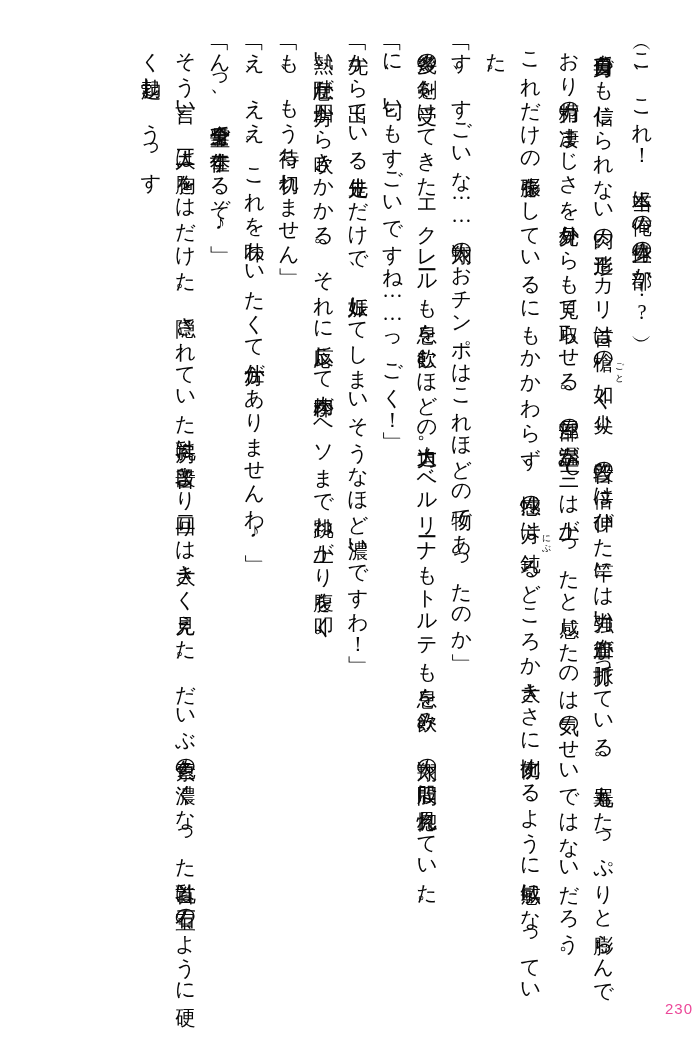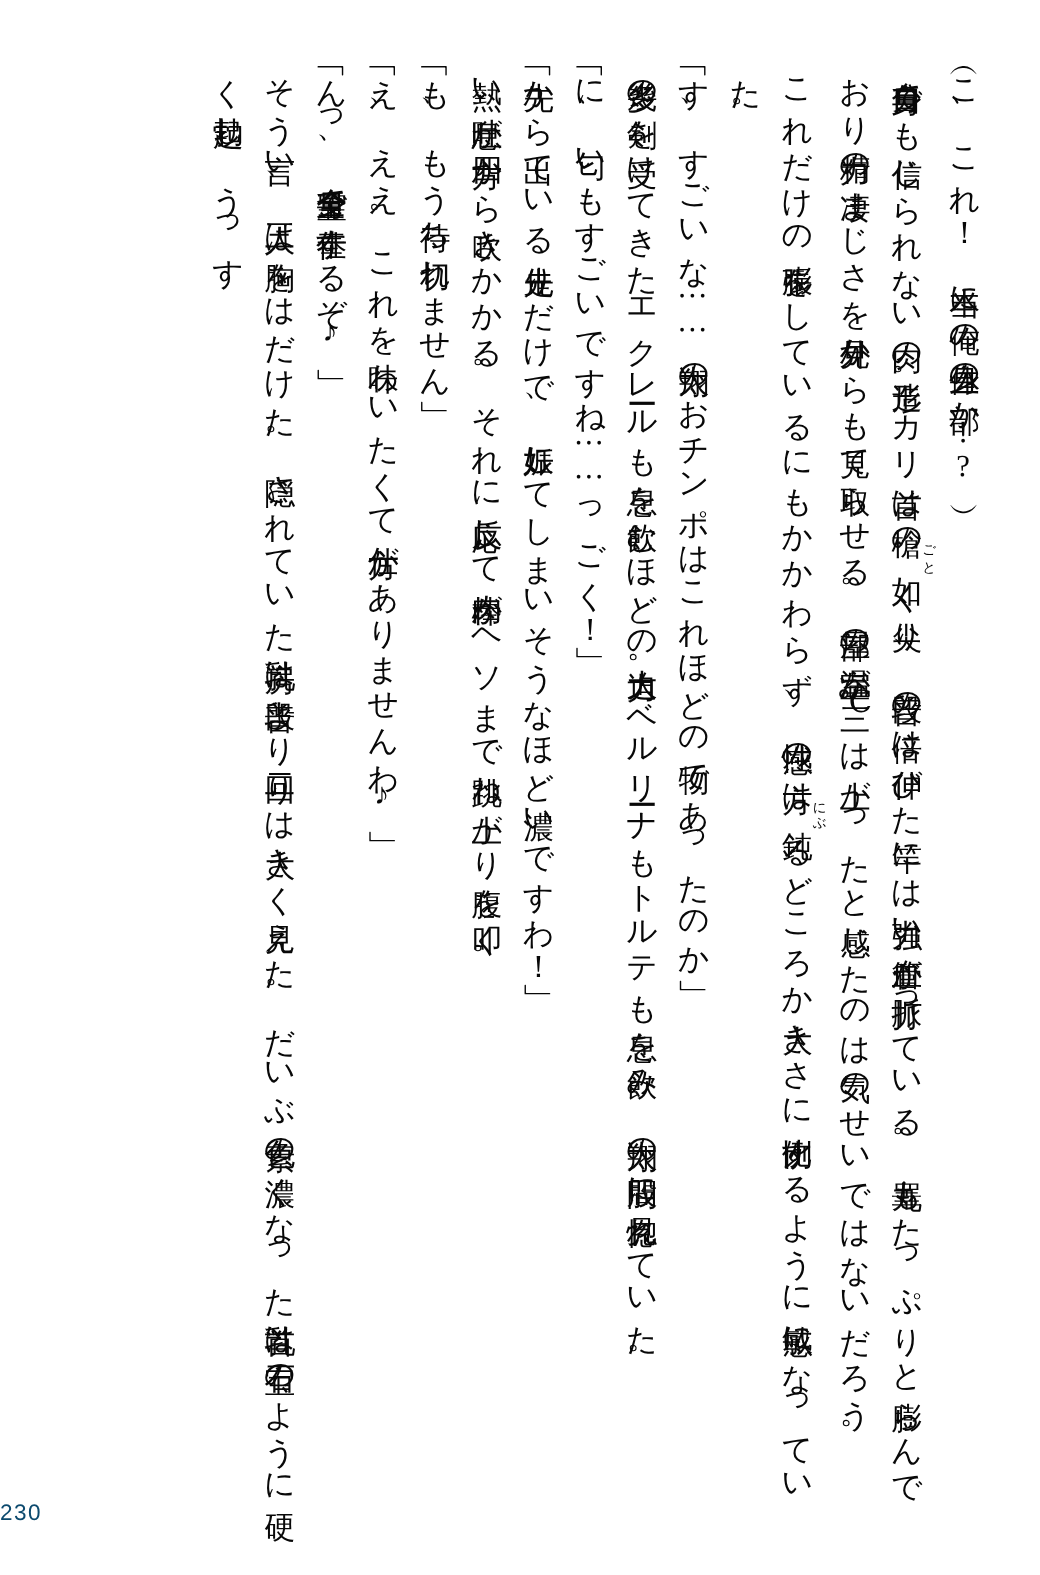--- a/index.html
+++ b/index.html
@@ -49,24 +49,24 @@
   ruby rt {
     font-size: 9px;
     letter-spacing: 0;
     line-height: 1;
   }
   .page-number {
     position: absolute;
     left: 0;
     top: 1000px;
     width: 693px;
-    text-align: left;
+    text-align: right;
     font-size: 15px;
     font-family: "Liberation Sans", sans-serif;
-    color: #0c4a6e;
+    color: #ec4899;
     letter-spacing: 1px;
   }
 </style>
 </head>
 <body>
 
 <div class="page">
 
   <div class="text-block">
     <p>（こ、これ！　本当に俺の身体の一部か!?）</p>

